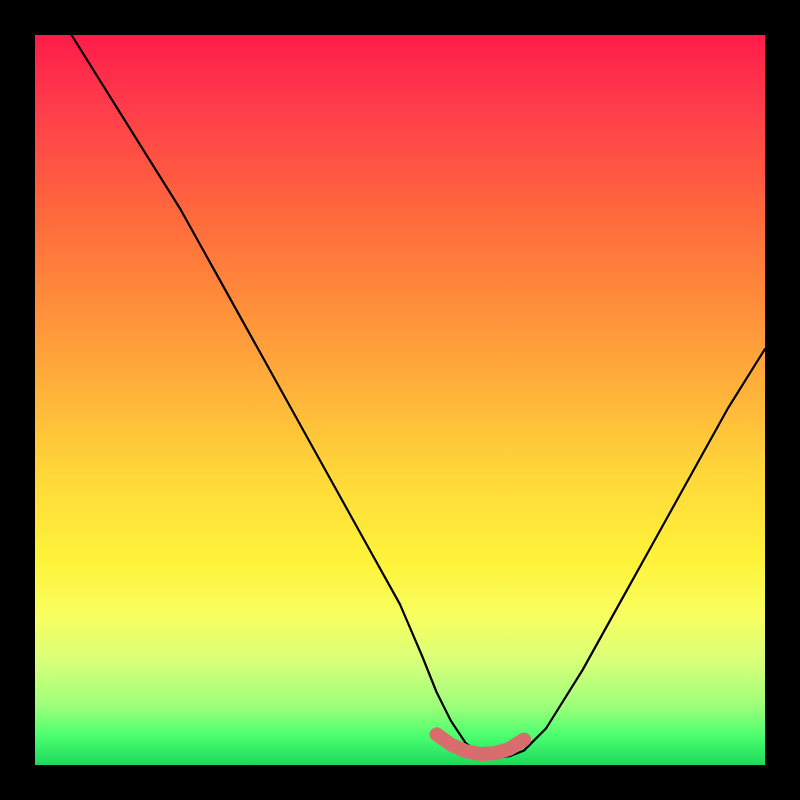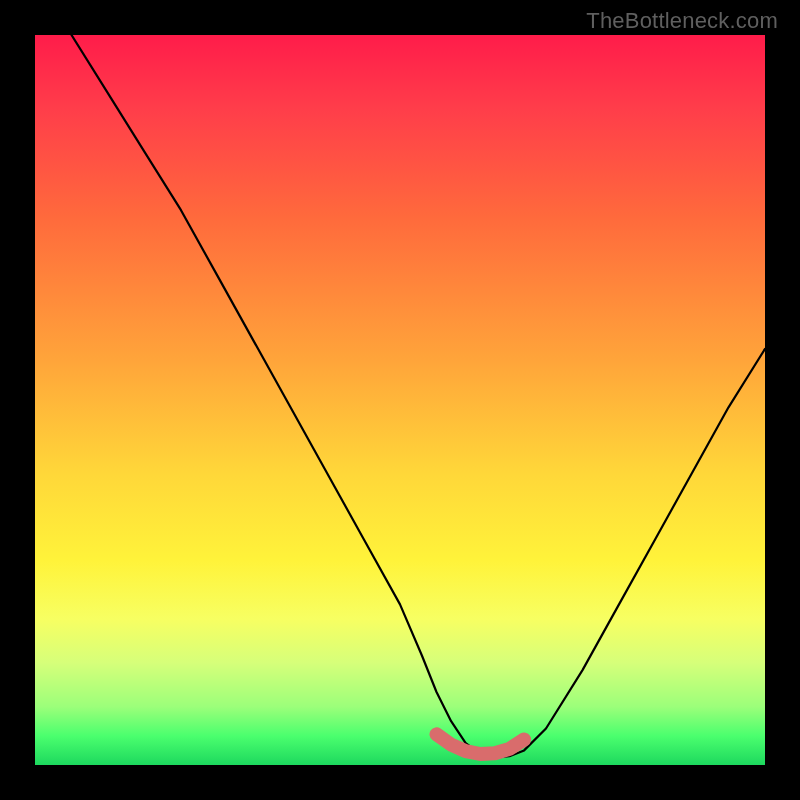--- a/index.html
+++ b/index.html
@@ -59,21 +59,20 @@
     inset: 0;
     width: 100%;
     height: 100%;
   }
 </style>
 </head>
 <body>
 
 <div class="frame">
 
-  <div class="attrib">TheBottleneck.com</div>
 
   <div class="plot">
     <div class="gradient"></div>
 
     <svg class="curve" viewBox="0 0 730 730" preserveAspectRatio="none">
       <path id="main-curve" fill="none" stroke="#000000" stroke-width="2.2" stroke-linecap="round" stroke-linejoin="round" d="M36.5 0.0 L73.0 58.4 L109.5 116.8 L146.0 175.2 L182.5 240.9 L219.0 306.6 L255.5 372.3 L292.0 438.0 L328.5 503.7 L365.0 569.4 L386.9 620.5 L401.5 657.0 L416.1 686.2 L430.7 708.1 L445.3 719.0 L459.9 722.7 L474.5 721.2 L489.1 715.4 L511.0 693.5 L547.5 635.1 L584.0 569.4 L620.5 503.7 L657.0 438.0 L693.5 372.3 L730.0 313.9"></path>
       <path id="sweet-spot" fill="none" stroke="#d96c6c" stroke-width="14" stroke-linecap="round" stroke-linejoin="round" d="M401.5 699.3 L416.1 709.6 L430.7 716.1 L445.3 719.0 L459.9 718.3 L474.5 713.9 L489.1 704.5"></path>
     </svg>
   </div>
 </div>

